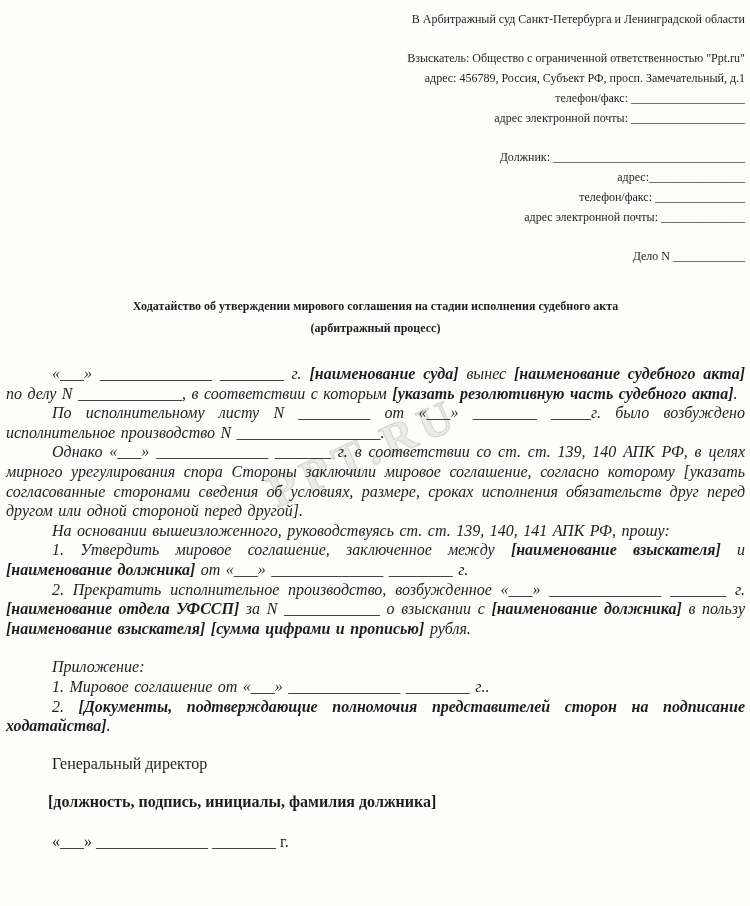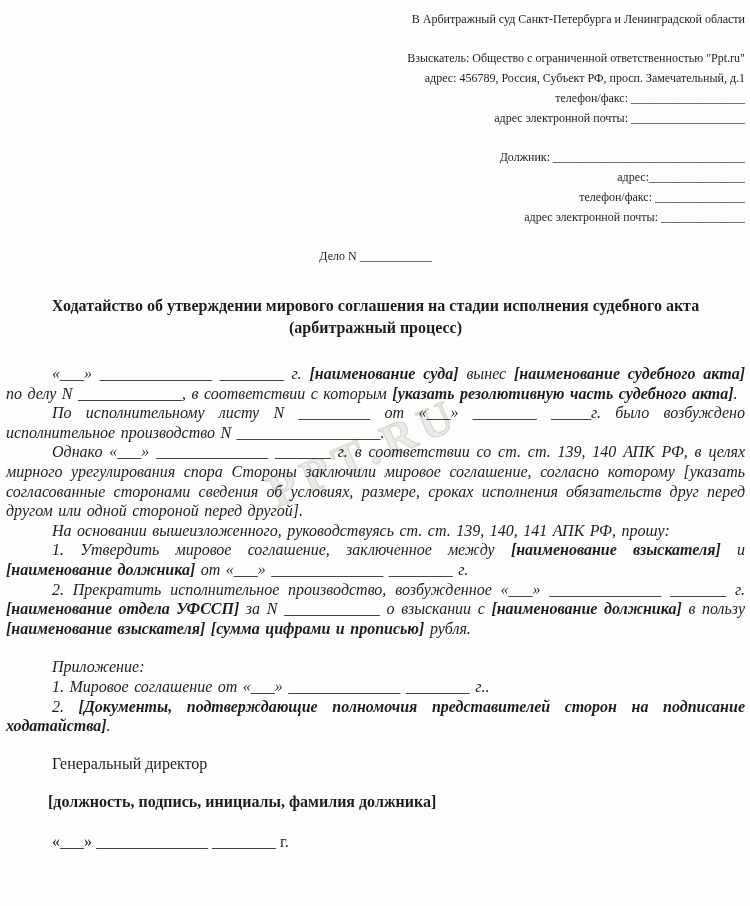--- a/index.html
+++ b/index.html
@@ -39,26 +39,26 @@
     position: relative;
     z-index: 1;
   }
   .header {
     text-align: right;
     font-size: 12px;
     line-height: 20px;
   }
   .hline { margin: 0; }
   .hgroup { margin-top: 19px; }
-  .case-line { margin-top: 19px; text-align: center; }
+  .case-line { margin-top: 19px; }
   .doc-title {
     margin-top: 29px;
     text-align: center;
     font-weight: bold;
-    font-size: 16px;
+    font-size: 12px;
     line-height: 22px;
   }
   .doc-body {
     margin-top: 25px;
     font-size: 16px;
     line-height: 19.6px;
   }
   .para {
     margin: 0;
     text-align: justify;

